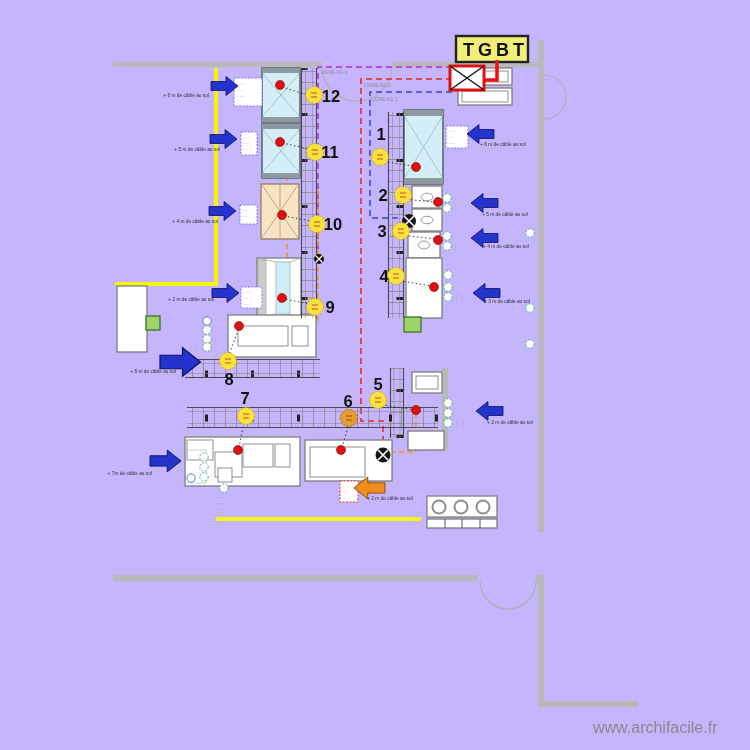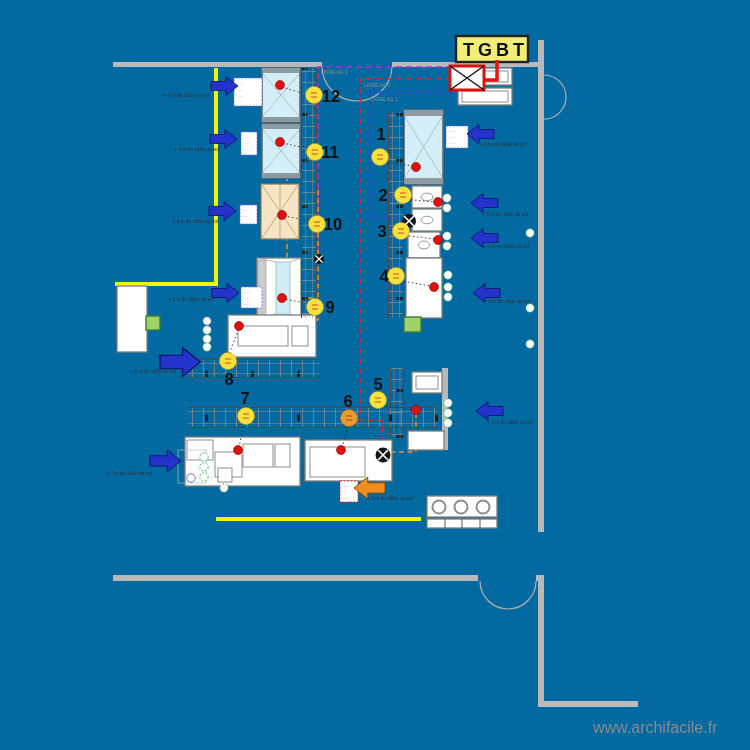--- a/index.html
+++ b/index.html
@@ -1,16 +1,16 @@
 <!DOCTYPE html>
 <html><head>
 <meta charset="utf-8">
 <style>
   html,body{margin:0;padding:0;background:#ffffff;}
-  .page{position:relative;width:750px;height:750px;background:#0369a1;overflow:hidden;
+  .page{position:relative;width:750px;height:750px;background:#c4b5fd;overflow:hidden;
         font-family:"Liberation Sans",sans-serif;}
   svg{font-family:"Liberation Sans",sans-serif;}
   .wall{fill:#b9b9b9;}
   .doorArc{fill:none;stroke:#b0b0b0;stroke-width:1.2;}
   .rail{stroke:#4a4a4a;stroke-width:1.1;}
   .railThin{stroke:#8a8a8a;stroke-width:0.6;}
   .equip{fill:#ffffff;stroke:#7d7d7d;stroke-width:1.3;}
   .equipIn{fill:#ffffff;stroke:#8d8d8d;stroke-width:1;}
   .fridge{fill:#d4eef7;stroke:#5a6a72;stroke-width:1.6;}
   .cap{fill:#8d9aa0;}

